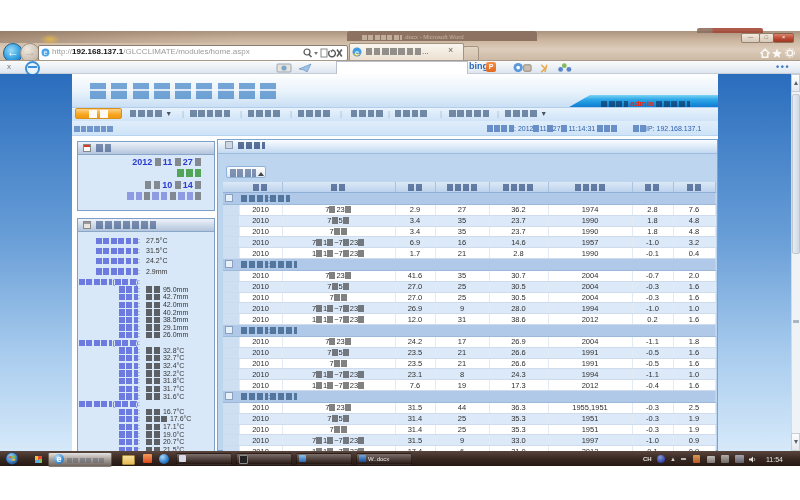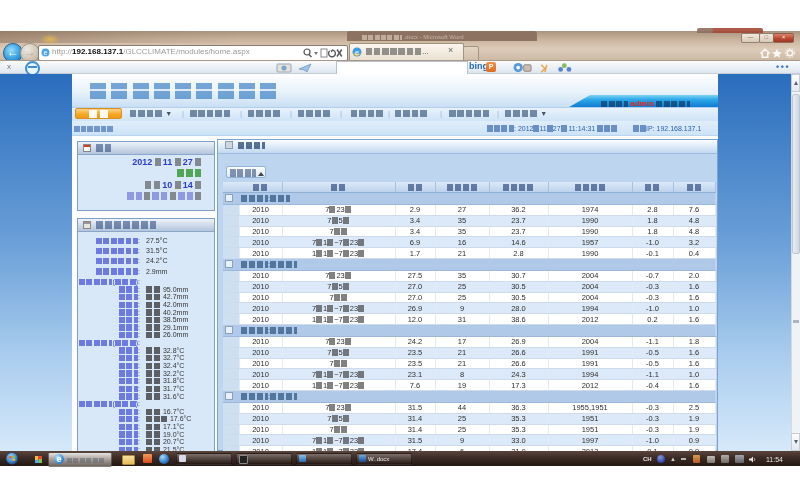--- a/index.html
+++ b/index.html
@@ -374,21 +374,21 @@
                 <td>-0.1</td>
                 <td>0.4</td>
               </tr>
           <tr class="grp">
                 <td colspan="9"><span class="cb"></span><span class="z gz" style="width:27px"></span>:<span class="z gz" style="width:27px"></span></td>
               </tr>
           <tr class="r0">
                 <td></td>
                 <td>2010</td>
                 <td>7<span class="z" style="width:7px"></span>23<span class="z" style="width:7px"></span></td>
-                <td>27.5</td>
+                <td>41.6</td>
                 <td>35</td>
                 <td>30.7</td>
                 <td>2004</td>
                 <td>-0.7</td>
                 <td>2.0</td>
               </tr>
           <tr class="r1">
                 <td></td>
                 <td>2010</td>
                 <td>7<span class="z" style="width:7px"></span>5<span class="z" style="width:7px"></span></td>

